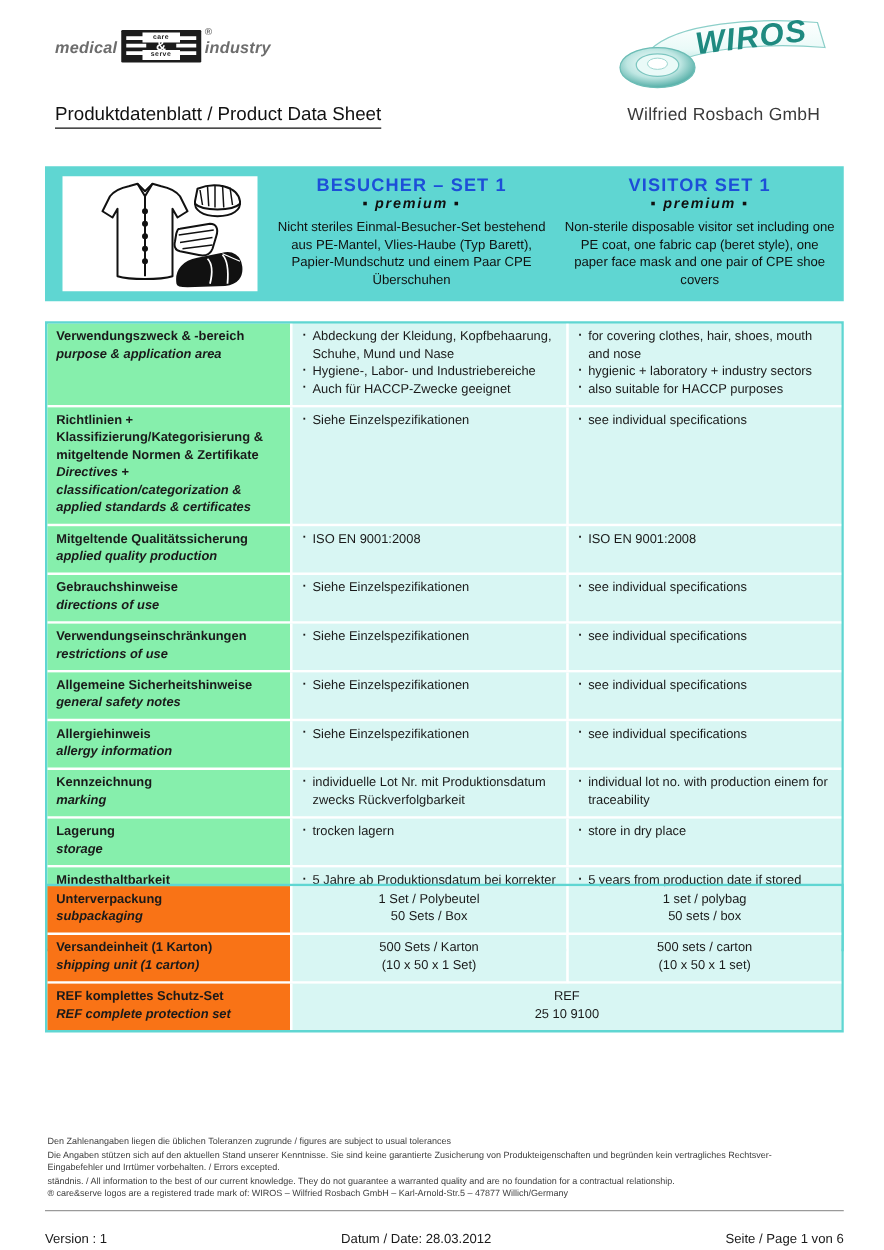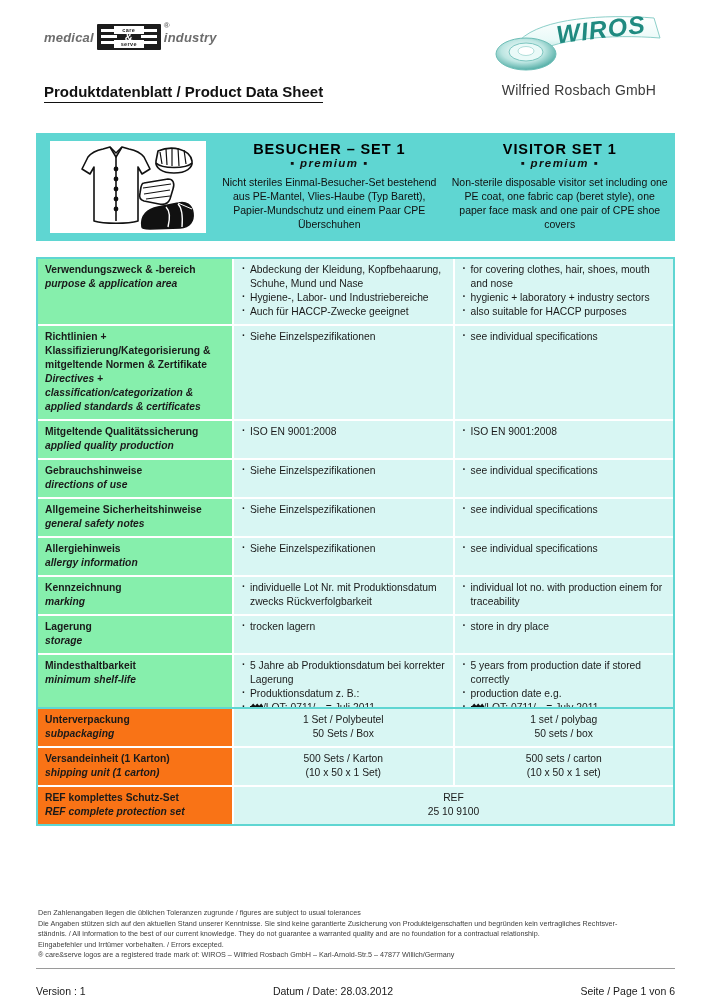--- a/index.html
+++ b/index.html
@@ -68,21 +68,21 @@
     position: absolute; right: 28px; top: 12px;
     width: 200px; text-align: center;
   }
   .wiros-company {
     margin-top: 4px;
     font-size: 14px; color: #3a3a3a; letter-spacing: .2px;
   }
 
   .doc-title {
     position: absolute; left: 44px; top: 83px;
-    font-size: 15px; font-weight: 700; color: #111;
+    font-size: 15px; font-weight: 400; color: #111;
     border-bottom: 1.5px solid #111; padding-bottom: 2px;
   }
 
   
   .banner {
     position: absolute; left: 36px; top: 133px;
     width: 639px; height: 108px;
     background: #5fd6d2;
     display: flex; align-items: stretch;
   }
@@ -92,21 +92,21 @@
     display: flex; align-items: center; justify-content: center;
   }
   .banner-col {
     flex: 1; display: flex; flex-direction: column;
     align-items: center; justify-content: flex-start;
     padding: 8px 6px 4px 6px;
   }
   .banner-col.de { padding-left: 14px; }
   .banner-title {
     font-size: 14.5px; font-weight: 700; letter-spacing: .9px;
-    color: #000000; text-align: center;
+    color: #1d4ed8; text-align: center;
   }
   .banner-sub {
     font-size: 11.5px; font-weight: 700; font-style: italic;
     letter-spacing: 1.4px; color: #101010; margin-top: 0;
   }
   .banner-desc {
     margin-top: 6px; font-size: 10.5px; line-height: 14px;
     text-align: center; color: #101010;
   }
 
@@ -363,20 +363,36 @@
               </ul>
             </td>
             <td class="cell">
               <ul class="bullets">
                 <li>see individual specifications</li>
               </ul>
             </td>
           </tr>
           <tr>
             <td class="label">
+              <span class="lbl-de">Verwendungseinschränkungen</span>
+              <span class="lbl-en">restrictions of use</span>
+            </td>
+            <td class="cell">
+              <ul class="bullets">
+                <li>Siehe Einzelspezifikationen</li>
+              </ul>
+            </td>
+            <td class="cell">
+              <ul class="bullets">
+                <li>see individual specifications</li>
+              </ul>
+            </td>
+          </tr>
+          <tr>
+            <td class="label">
               <span class="lbl-de">Allgemeine Sicherheitshinweise</span>
               <span class="lbl-en">general safety notes</span>
             </td>
             <td class="cell">
               <ul class="bullets">
                 <li>Siehe Einzelspezifikationen</li>
               </ul>
             </td>
             <td class="cell">
               <ul class="bullets">
@@ -509,22 +525,22 @@
               <div>25 10 9100</div>
             </td>
           </tr>
         </tbody>
     </table>
   </div>
 
   <div class="footer-note">
     <p>Den Zahlenangaben liegen die üblichen Toleranzen zugrunde / figures are subject to usual tolerances</p>
     <p>Die Angaben stützen sich auf den aktuellen Stand unserer Kenntnisse. Sie sind keine garantierte Zusicherung von Produkteigenschaften und begründen kein vertragliches Rechtsver-</p>
+    <p>Eingabefehler und Irrtümer vorbehalten. / Errors excepted.</p>
     <p>ständnis. / All information to the best of our current knowledge. They do not guarantee a warranted quality and are no foundation for a contractual relationship.</p>
-    <p>Eingabefehler und Irrtümer vorbehalten. / Errors excepted.</p>
     <p>® care&amp;serve logos are a registered trade mark of: WIROS – Wilfried Rosbach GmbH – Karl-Arnold-Str.5 – 47877 Willich/Germany</p>
   </div>
 
   <div class="footer-bar">
     <span>Version : 1</span>
     <span>Datum / Date: 28.03.2012</span>
     <span>Seite / Page 1 von 6</span>
   </div>
 
 </div>

